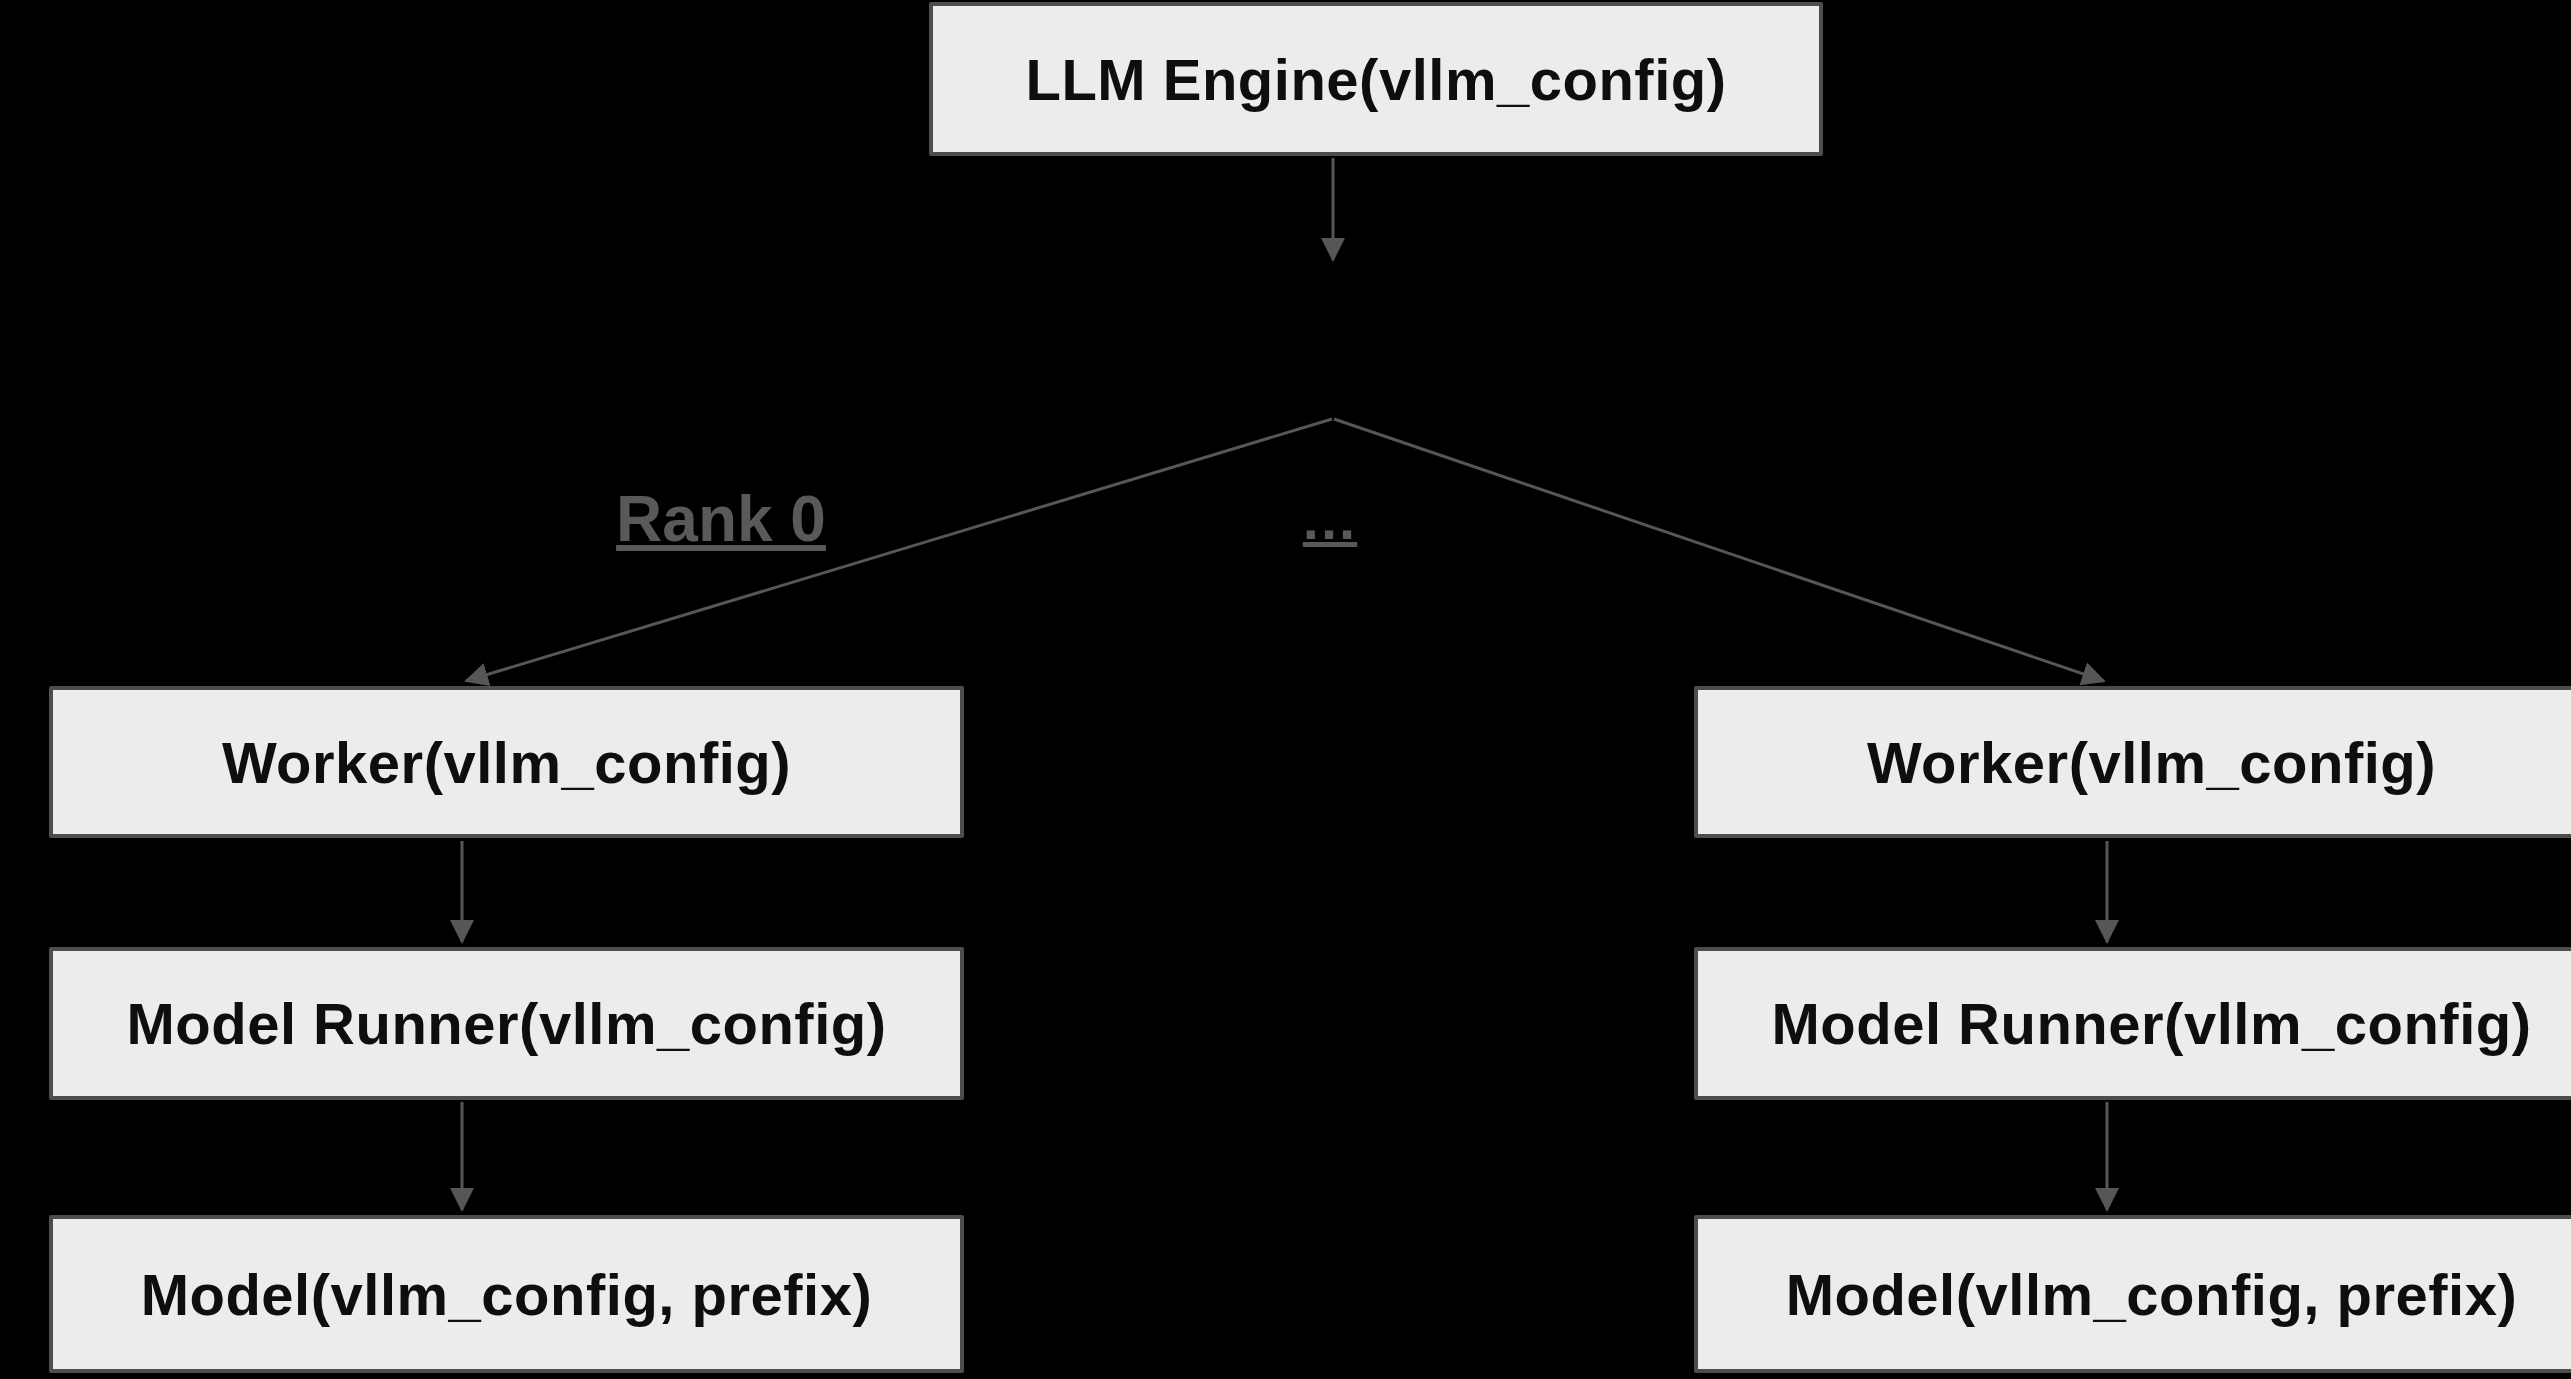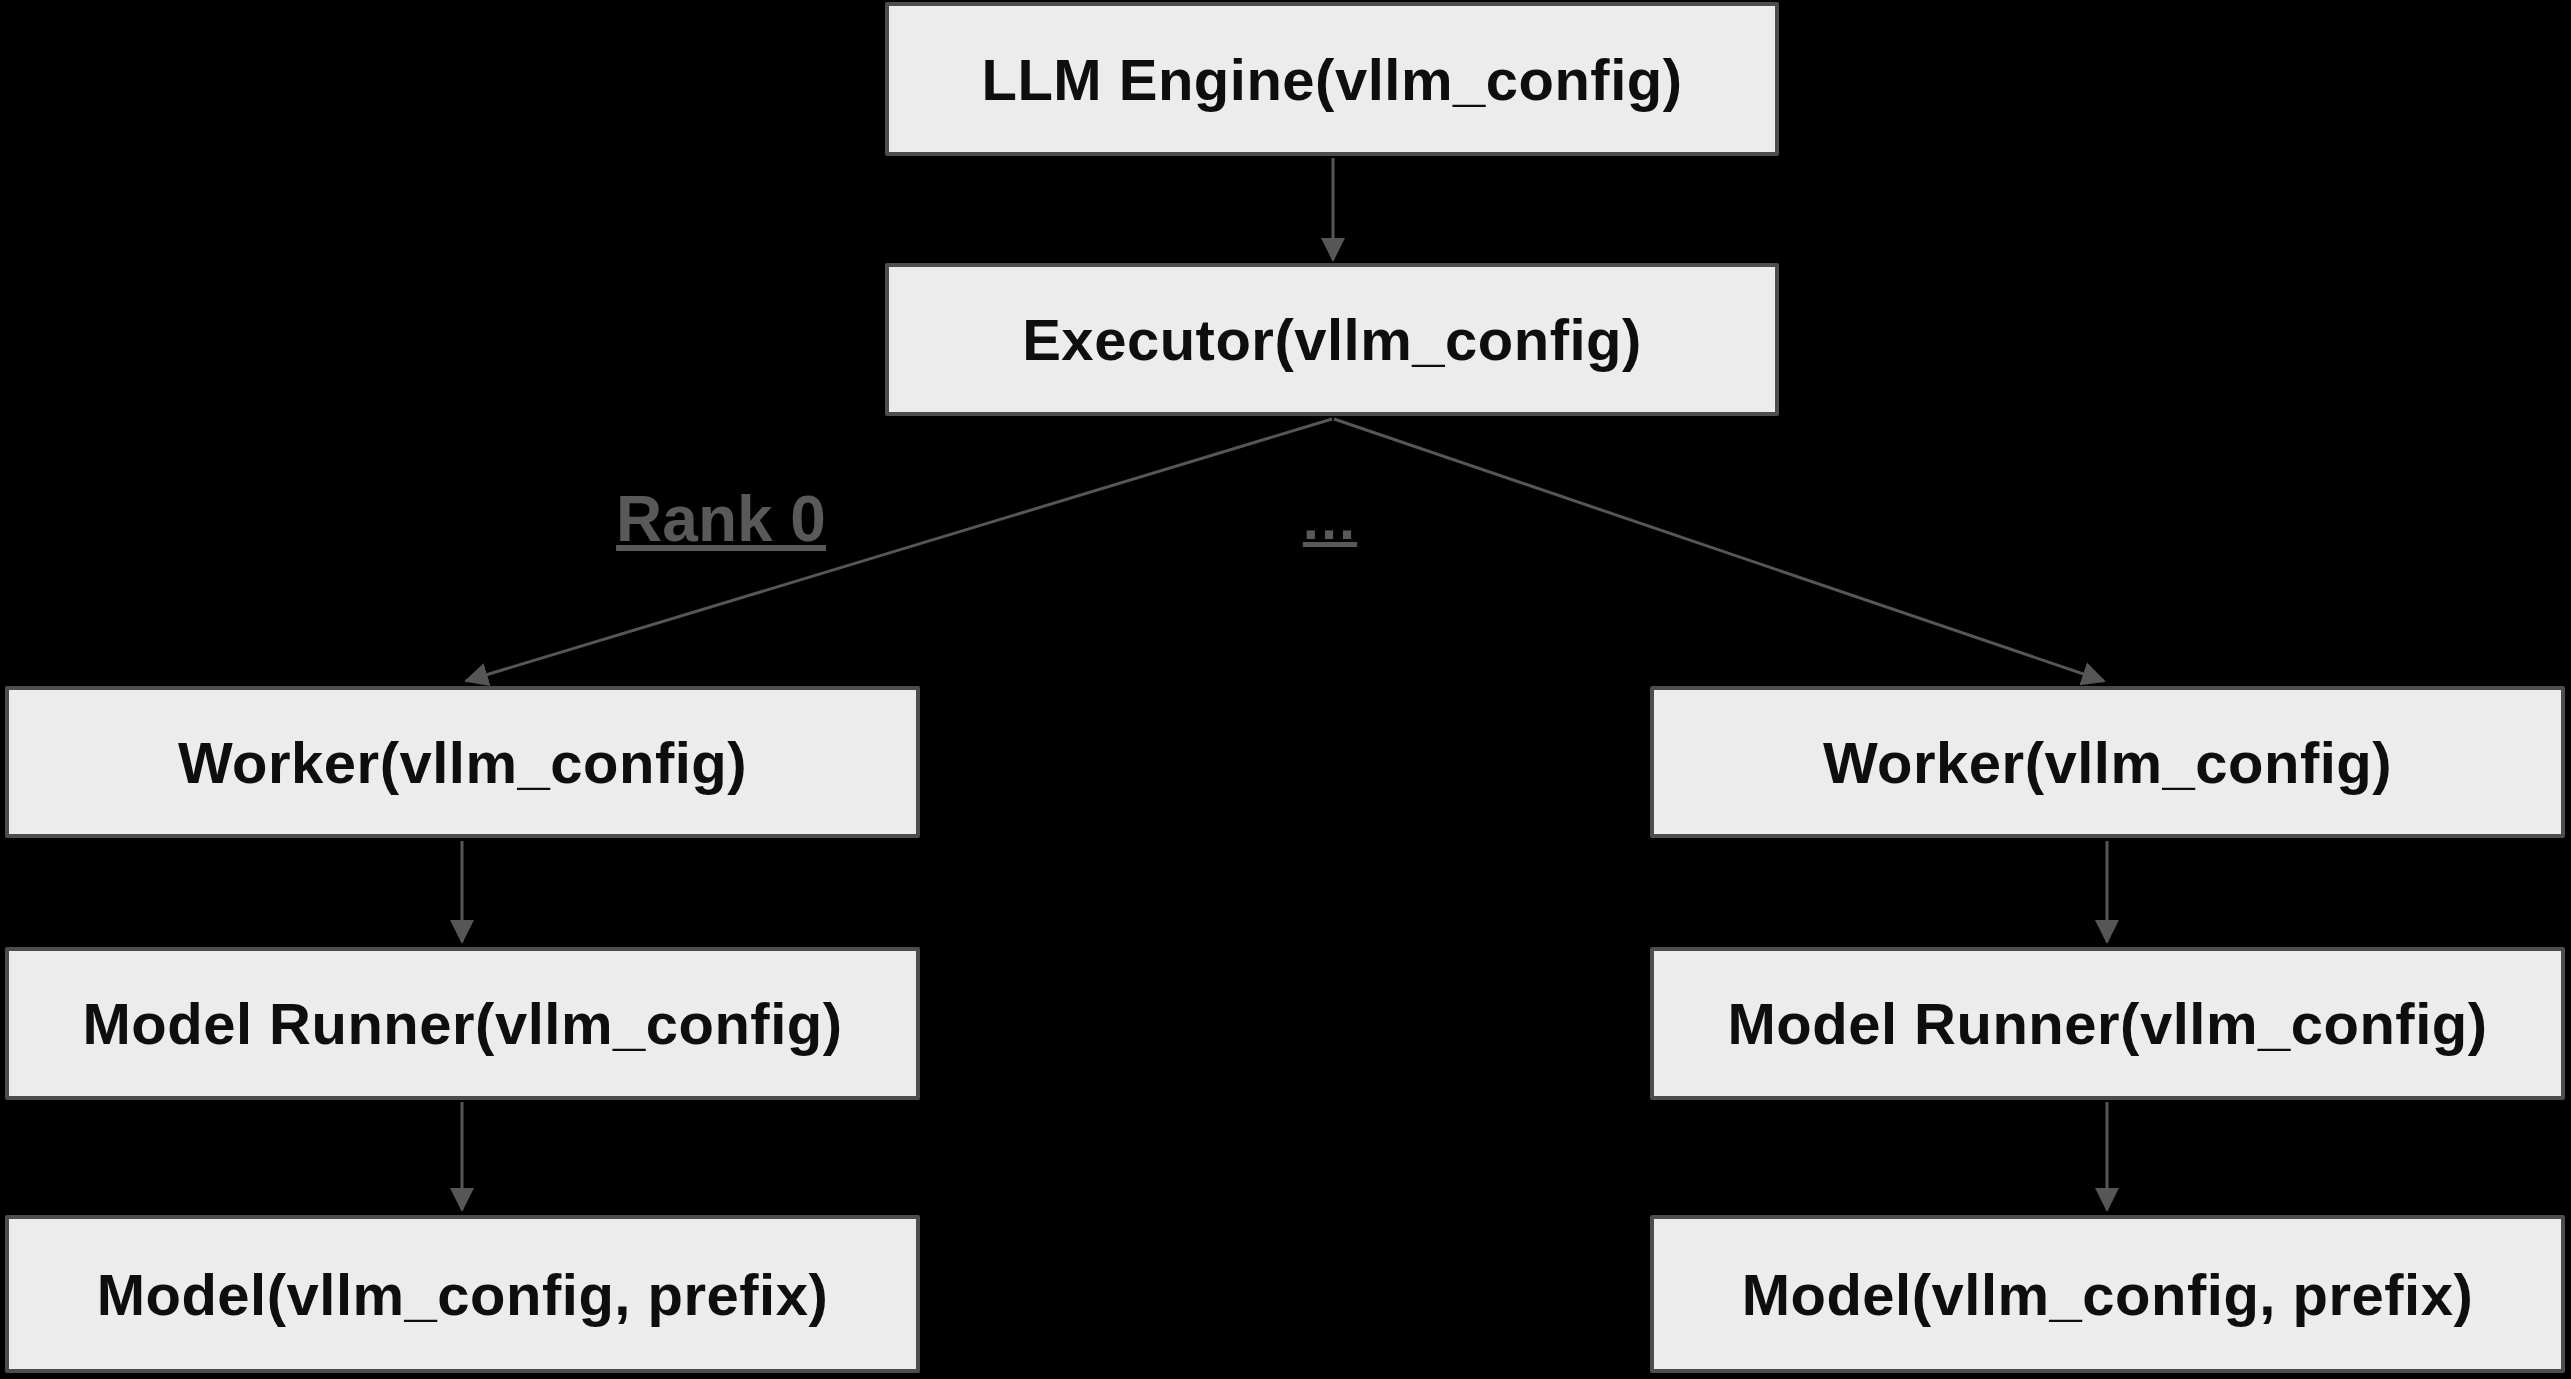--- a/index.html
+++ b/index.html
@@ -22,20 +22,21 @@
     border: 4px solid var(--node-border, #4d4d4d);
     border-radius: 2px;
     display: flex;
     align-items: center;
     justify-content: center;
     font-size: 58px;
     font-weight: 700;
     letter-spacing: 0.5px;
     color: var(--node-text, #0e0e0e);
     white-space: nowrap;
+    margin-left: 44px;
   }
   .edge-label {
     position: absolute;
     top: 481px;
     height: 76px;
     line-height: 76px;
     text-align: center;
     font-size: 64px;
     font-weight: 700;
     color: var(--edge-label, #595959);
@@ -89,21 +90,20 @@
     <line x1="1333" y1="158" x2="1333" y2="260" marker-end="url(#arrow)"></line>
     <line x1="1332" y1="419" x2="466" y2="681" marker-end="url(#arrow)"></line>
     <line x1="1334" y1="419" x2="2104" y2="681" marker-end="url(#arrow)"></line>
     <line x1="462" y1="841" x2="462" y2="942" marker-end="url(#arrow)"></line>
     <line x1="2107" y1="841" x2="2107" y2="942" marker-end="url(#arrow)"></line>
     <line x1="462" y1="1102" x2="462" y2="1210" marker-end="url(#arrow)"></line>
     <line x1="2107" y1="1102" x2="2107" y2="1210" marker-end="url(#arrow)"></line>
   </svg>
 
   <div class="node" id="n-llm-engine">LLM Engine(vllm_config)</div>
-  <div class="node" id="n-executor">Executor(vllm_config)</div>
   <div class="node" id="n-worker-left">Worker(vllm_config)</div>
   <div class="node" id="n-worker-right">Worker(vllm_config)</div>
   <div class="node" id="n-model-runner-left">Model Runner(vllm_config)</div>
   <div class="node" id="n-model-runner-right">Model Runner(vllm_config)</div>
   <div class="node" id="n-model-left">Model(vllm_config, prefix)</div>
   <div class="node" id="n-model-right">Model(vllm_config, prefix)</div>
 
   <div class="edge-label" id="lbl-rank-0">Rank 0</div>
   <div class="edge-label dots" id="lbl-dots">...</div>
 

